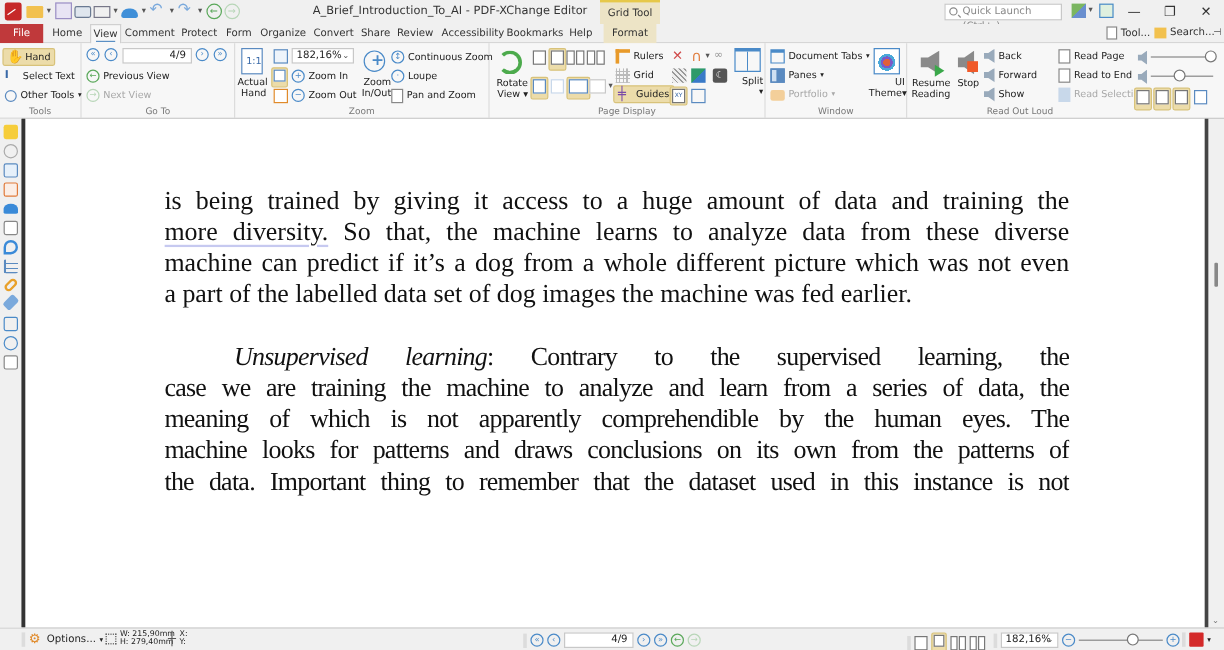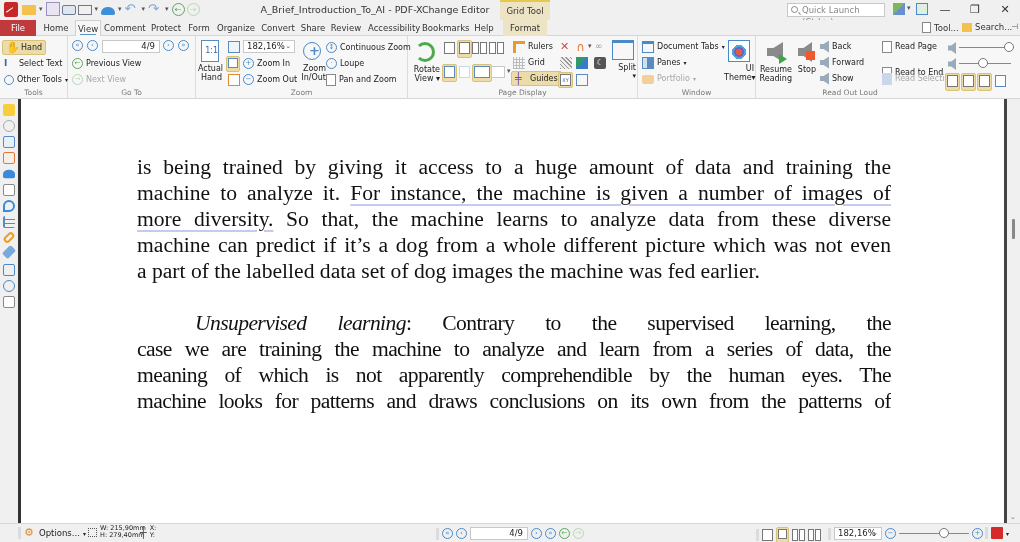--- a/index.html
+++ b/index.html
@@ -290,21 +290,21 @@
       <span>Forward</span>
     </div>
     <div class="ri" style="left:64px;top:35px">
       <span class="ico" style="background:#9ab;clip-path:polygon(0 30%,40% 30%,100% 0,100% 100%,40% 70%,0 70%);width:9px"></span>
       <span>Show</span>
     </div>
     <div class="ri" style="left:126px;top:3px">
       <span class="ico" style="border:1px solid #888;background:#fff;width:10px"></span>
       <span>Read Page</span>
     </div>
-    <div class="ri" style="left:126px;top:29px">
+    <div class="ri" style="left:126px;top:19px">
       <span class="ico" style="border:1px solid #888;background:#fff;width:10px"></span>
       <span>Read to End</span>
     </div>
     <div class="ri dis" style="left:126px;top:35px">
       <span class="ico" style="background:#c8d8ea;width:10px"></span>
       <span>Read Selection</span>
     </div>
     <span class="ico" style="position:absolute;left:192px;top:6px;background:#9ab;clip-path:polygon(0 30%,40% 30%,100% 0,100% 100%,40% 70%,0 70%);width:8px"></span>
     <div style="position:absolute;left:203px;top:11px;width:52px;height:1px;background:#888"></div>
     <div style="position:absolute;left:248px;top:6px;width:10px;height:10px;border:1px solid #777;border-radius:50%;background:#fff"></div>
@@ -333,29 +333,29 @@
   <div class="lb-ico" style="top:165px;border:1.2px solid #4a8ac8"></div>
   <div class="lb-ico" style="top:181px;border:1.2px solid #4a8ac8;border-radius:50%"></div>
   <div class="lb-ico" style="top:197px;border:1px solid #888;background:#fff"></div>
 </div>
 
 <div class="docarea">
   <div class="page"></div>
 </div>
 <div class="text">
   <span class="line">is being trained by giving it access to a huge amount of data and training the</span>
-  <span class="line"><span>machine to analyze it. </span><span class="ul">For instance, the machine is given a number of images of</span></span>
   <span class="line"><span class="ul">more diversity.</span><span> So that, the machine learns to analyze data from these diverse</span></span>
   <span class="line">machine can predict if it’s a dog from a whole different picture which was not even</span>
   <span class="line last">a part of the labelled data set of dog images the machine was fed earlier.</span>
   <div class="para-gap"></div>
   <span class="line cond" style="padding-left:58px"><i>Unsupervised learning</i><span>: Contrary to the supervised learning, the</span></span>
   <span class="line cond">case we are training the machine to analyze and learn from a series of data, the</span>
   <span class="line cond">meaning of which is not apparently comprehendible by the human eyes. The</span>
   <span class="line cond">machine looks for patterns and draws conclusions on its own from the patterns of</span>
+  <span class="line cond">the data. Important thing to remember that the dataset used in this instance is not</span>
 </div>
 <div style="position:absolute;left:18px;top:99px;width:3px;height:424px;background:#333"></div>
 <div style="position:absolute;left:1004px;top:99px;width:3px;height:424px;background:#444"></div>
 <div class="vscroll">
   <div class="vthumb"></div>
   <div class="vdown">⌄</div>
 </div>
 
 <div class="statusbar">
   <div class="sbi" style="left:18px">

